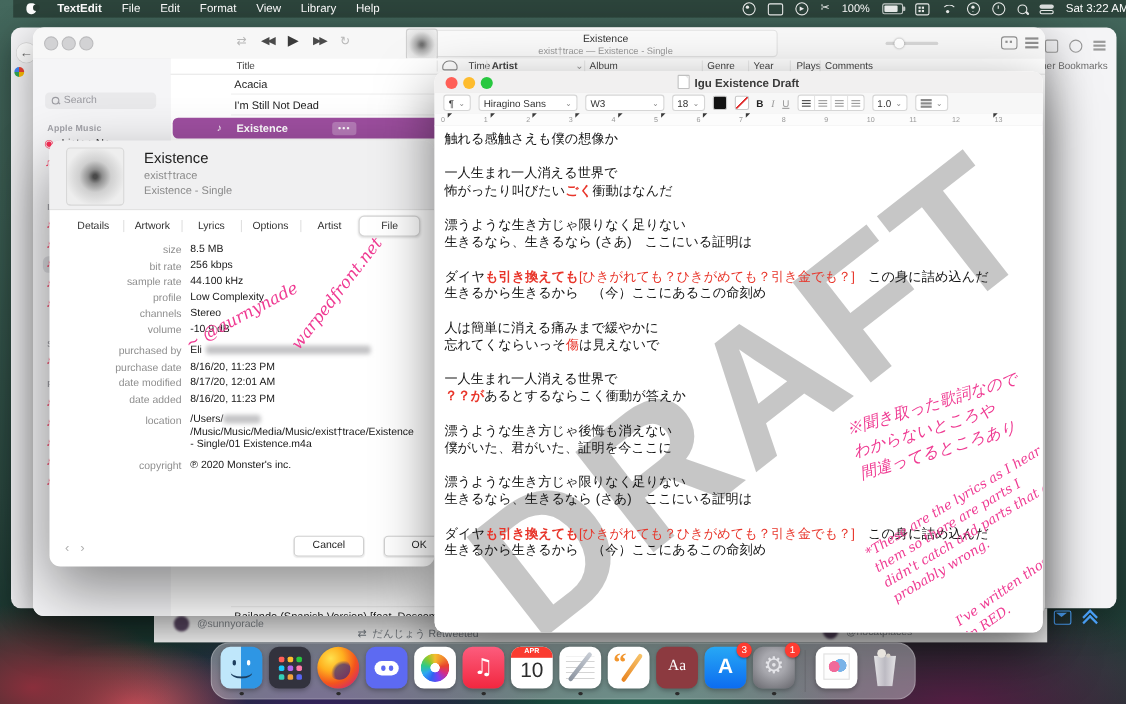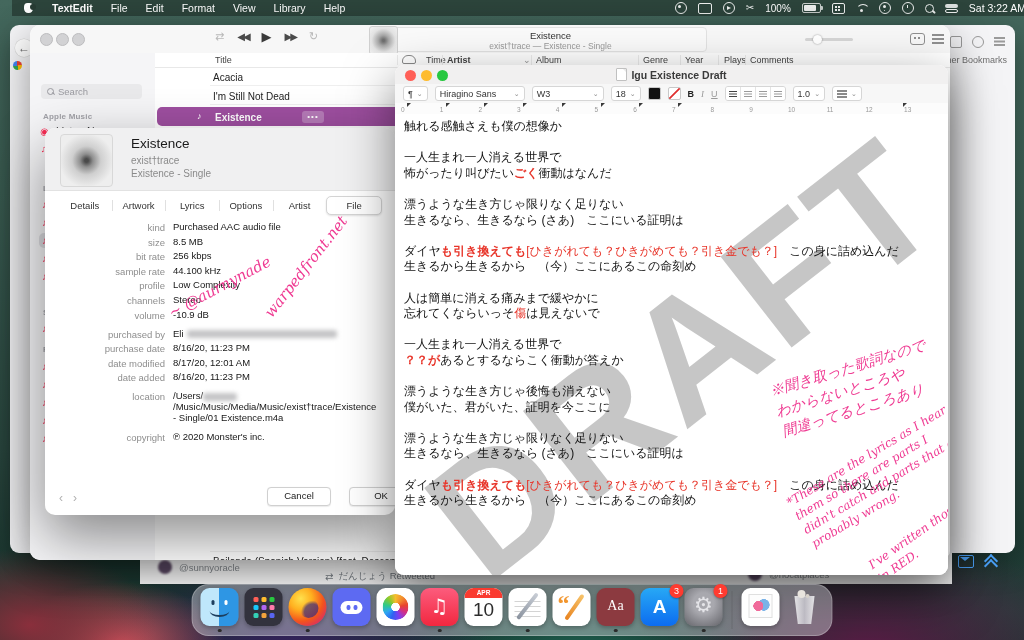--- a/index.html
+++ b/index.html
@@ -448,24 +448,20 @@
   <div class="dlg-tabs">
       <div class="dlg-tab">Details</div>
       <div class="dlg-tab">Artwork</div>
       <div class="dlg-tab">Lyrics</div>
       <div class="dlg-tab">Options</div>
       <div class="dlg-tab">Artist</div>
       <div class="dlg-tab active">File</div>
     </div>
   <div class="dlg-fields">
       <div class="f-row">
-        <span class="f-label">kind</span>
-        <span class="f-value">Purchased AAC audio file</span>
-      </div>
-      <div class="f-row">
         <span class="f-label">size</span>
         <span class="f-value">8.5 MB</span>
       </div>
       <div class="f-row">
         <span class="f-label">bit rate</span>
         <span class="f-value">256 kbps</span>
       </div>
       <div class="f-row">
         <span class="f-label">sample rate</span>
         <span class="f-value">44.100 kHz</span>

